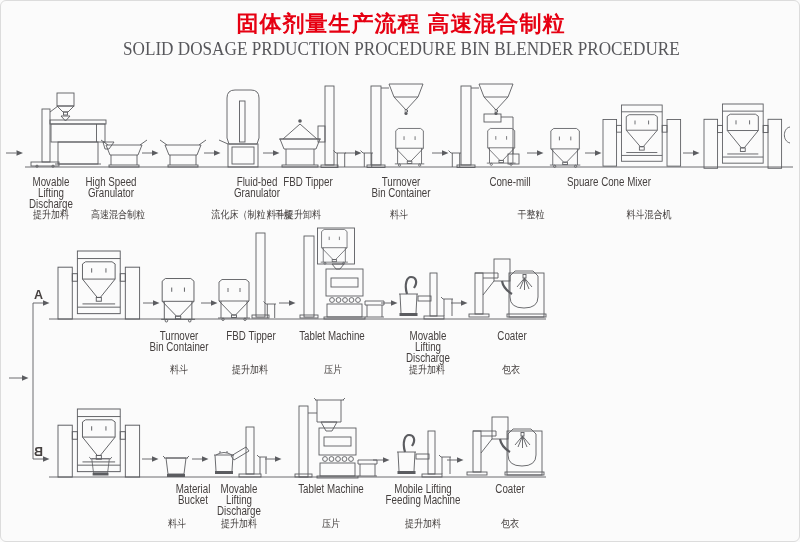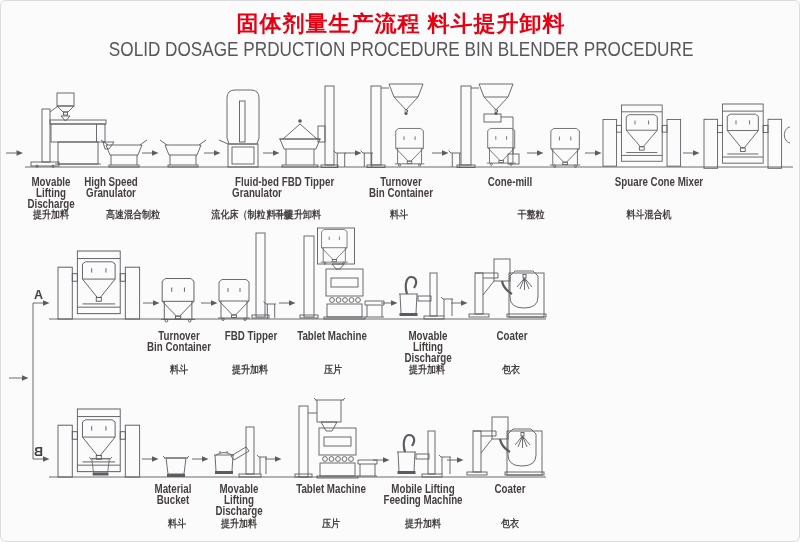--- a/index.html
+++ b/index.html
@@ -6,39 +6,39 @@
   body { width:800px; height:542px; position:relative; background:#fbfbfb;
          font-family:"Liberation Sans", sans-serif; overflow:hidden;
          border:1px solid #dcdcdc; border-radius:6px;}
   #art { position:absolute; left:0; top:0; }
   #art * { stroke:#5b5c60; stroke-width:0.9; fill:none; }
   #art .f { fill:#5b5c60; stroke:none; }
   #art .thick { stroke-width:2.2; }
   .t-zh { position:absolute; top:8px; left:0; width:800px; text-align:center;
           font-size:22px; font-weight:bold; color:#e60012; letter-spacing:1px;}
   .t-en { position:absolute; top:37px; left:0; width:800px; text-align:center;
-          font-size:19.5px; color:#57575b; }
+          font-size:19.5px; color:#57575b;font-family:Liberation Serif, serif; }
   .t-en span { display:inline-block; transform:scaleX(0.88); }
   .en, .zh { position:absolute; transform:translateX(-50%); text-align:center;
-             color:#45403f;font-weight:bold; }
+             color:#45403f; }
   .en span, .zh span { display:inline-block; white-space:pre-line; }
   .en { font-size:12.5px; line-height:10.8px; }
   .en span { transform:scaleX(0.78); }
   .zh { font-size:10.5px; line-height:12px;text-align:right; }
   .zh span { transform:scaleX(0.86); }
   .r1e { top:176px; } .r1z { top:207px; }
   .r2e { top:330px; } .r2z { top:362px; }
   .r3e { top:483px; } .r3z { top:516px; }
   .marker { position:absolute; font-size:12.5px; font-weight:bold; color:#45403f; }
   .mirror { display:inline-block; transform:scaleX(-1); }
 </style>
 </head>
 <body>
 
-<div class="t-zh"><span>固体剂量生产流程 料斗提升卸料</span></div>
+<div class="t-zh"><span>固体剂量生产流程 高速混合制粒</span></div>
 <div class="t-en"><span>SOLID DOSAGE PRDUCTION PROCEDURE BIN BLENDER PROCEDURE</span></div>
 
 <svg id="art" width="800" height="542" viewBox="0 0 800 542">
   <defs>
     <g id="arr">
         <line x1="0" y1="0" x2="10" y2="0"></line>
         <path class="f" d="M10,-2.8 L16.5,0 L10,2.8 Z"></path>
       </g>
     <g id="bin">
       <path d="M3,3 L6,0.5 L30,0.5 L33,3 L33,22 L3,22 Z"></path>
@@ -270,49 +270,49 @@
 
 <div class="marker" style="left:33px; top:287px;"><span>A</span></div>
 <div class="marker" style="left:33px; top:444px;"><span class="mirror">B</span></div>
 
 <div class="en r1e" style="left:50px"><span>Movable
 Lifting
 Discharge</span></div>
 <div class="zh r1z" style="left:50px"><span>提升加料</span></div>
 <div class="en r1e" style="left:110px"><span>High Speed
 Granulator</span></div>
-<div class="zh r1z" style="left:132px"><span>高速混合制粒</span></div>
+<div class="zh r1z" style="left:117px"><span>高速混合制粒</span></div>
 <div class="en r1e" style="left:256px"><span>Fluid-bed
 Granulator</span></div>
 <div class="zh r1z" style="left:251px"><span>流化床（制粒）干燥</span></div>
 <div class="en r1e" style="left:307px"><span>FBD Tipper</span></div>
 <div class="zh r1z" style="left:293px"><span>料斗提升卸料</span></div>
 <div class="en r1e" style="left:400px"><span>Turnover
 Bin Container</span></div>
 <div class="zh r1z" style="left:398px"><span>料斗</span></div>
 <div class="en r1e" style="left:509px"><span>Cone-mill</span></div>
 <div class="zh r1z" style="left:530px"><span>干整粒</span></div>
-<div class="en r1e" style="left:658px"><span>Spuare Cone Mixer</span></div>
+<div class="en r1e" style="left:608px"><span>Spuare Cone Mixer</span></div>
 <div class="zh r1z" style="left:648px"><span>料斗混合机</span></div>
 
 <div class="en r2e" style="left:178px"><span>Turnover
 Bin Container</span></div>
 <div class="zh r2z" style="left:178px"><span>料斗</span></div>
 <div class="en r2e" style="left:250px"><span>FBD Tipper</span></div>
 <div class="zh r2z" style="left:249px"><span>提升加料</span></div>
 <div class="en r2e" style="left:331px"><span>Tablet Machine</span></div>
 <div class="zh r2z" style="left:332px"><span>压片</span></div>
 <div class="en r2e" style="left:427px"><span>Movable
 Lifting
 Discharge</span></div>
 <div class="zh r2z" style="left:426px"><span>提升加料</span></div>
 <div class="en r2e" style="left:511px"><span>Coater</span></div>
 <div class="zh r2z" style="left:510px"><span>包衣</span></div>
 
-<div class="en r3e" style="left:172px"><span>Material
+<div class="en r3e" style="left:192px"><span>Material
 Bucket</span></div>
 <div class="zh r3z" style="left:176px"><span>料斗</span></div>
 <div class="en r3e" style="left:238px"><span>Movable
 Lifting
 Discharge</span></div>
 <div class="zh r3z" style="left:238px"><span>提升加料</span></div>
 <div class="en r3e" style="left:330px"><span>Tablet Machine</span></div>
 <div class="zh r3z" style="left:330px"><span>压片</span></div>
 <div class="en r3e" style="left:422px"><span>Mobile Lifting
 Feeding Machine</span></div>

